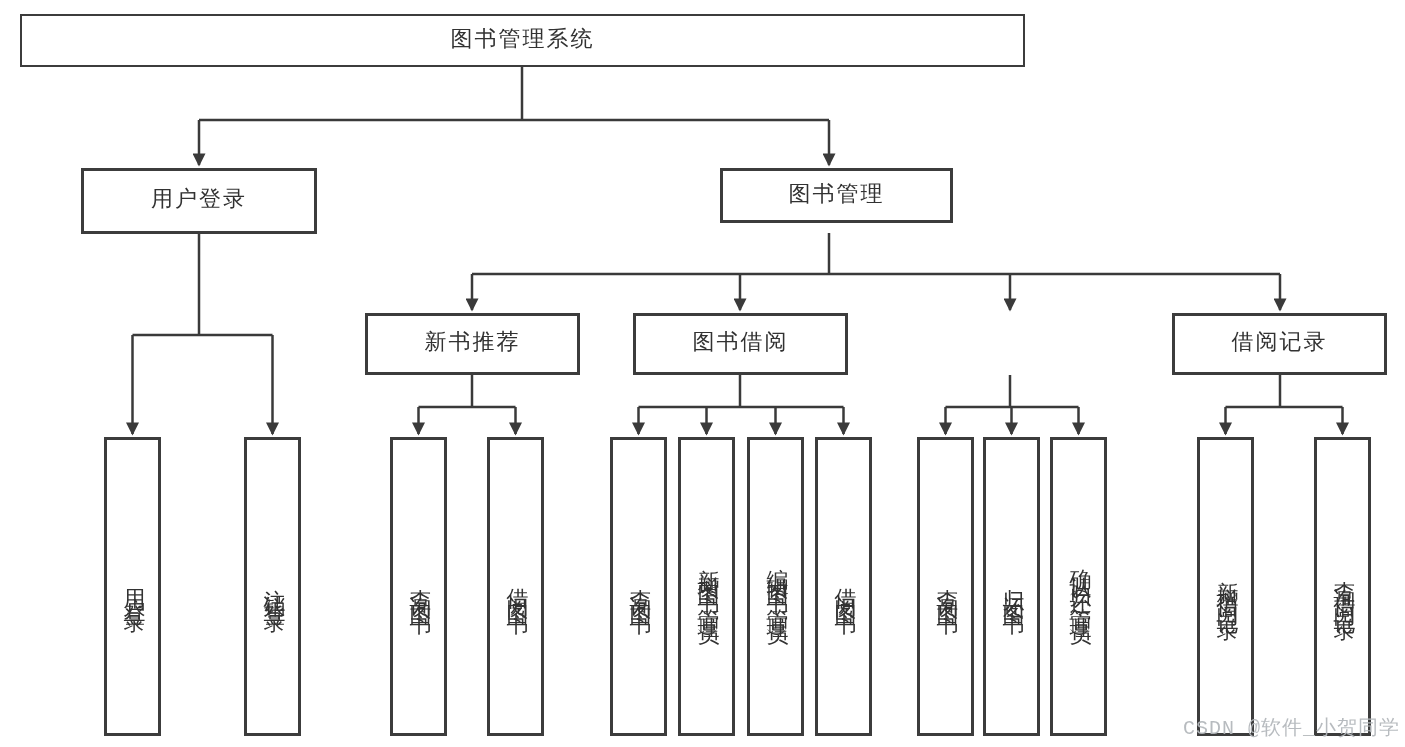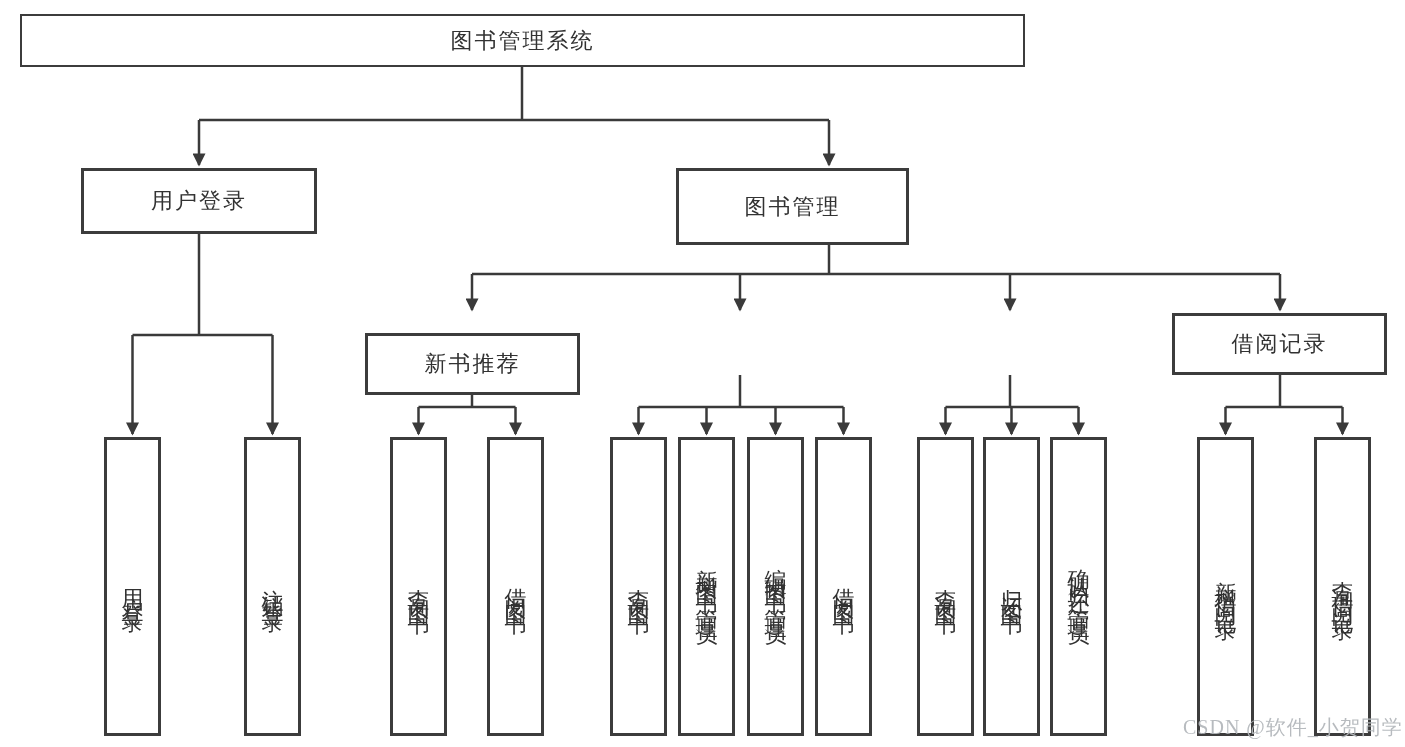--- a/index.html
+++ b/index.html
@@ -1,18 +1,18 @@
 <!DOCTYPE html>
 <html><head>
 <meta charset="utf-8">
 <style>
   html,body{margin:0;padding:0;background:#ffffff;}
   .stage{
     position:relative;width:1405px;height:747px;background:#ffffff;
-    font-family:Liberation Serif, serif;color:#323232;overflow:hidden;border-radius:30px;
+    font-family:Liberation Mono, monospace;color:#323232;overflow:hidden;border-radius:30px;
   }
   .connectors{position:absolute;left:0;top:0;z-index:1;}
   .connectors path{stroke:#3a3a3a;stroke-width:2.5;fill:none;}
   .box{
     position:absolute;background:#ffffff;border:3px solid #3c3c3c;
     box-sizing:border-box;display:flex;align-items:center;justify-content:center;
     z-index:2;
   }
   .box.root{border-width:2.5px;}
   .hlabel{font-size:22px;letter-spacing:2px;line-height:1;white-space:nowrap;}
@@ -78,26 +78,29 @@
     <path d="M1342.5,407 L1342.5,434" marker-end="url(#arrow)"></path>
   </svg>
 
   <div class="box root" style="left:20px;top:14px;width:1005px;height:53px;">
     <span class="hlabel">图书管理系统</span>
   </div>
 
   <div class="box" style="left:81px;top:168px;width:236px;height:66px;">
     <span class="hlabel">用户登录</span>
   </div>
-  <div class="box" style="left:676px;top:168px;width:233px;height:77px;">
+  <div class="box" style="left:720px;top:168px;width:233px;height:55px;">
     <span class="hlabel">图书管理</span>
   </div>
 
-  <div class="box" style="left:365px;top:313px;width:215px;height:62px;margin-top:20px;">
+  <div class="box" style="left:365px;top:313px;width:215px;height:62px;">
     <span class="hlabel">新书推荐</span>
+  </div>
+  <div class="box" style="left:633px;top:313px;width:215px;height:62px;">
+    <span class="hlabel">图书借阅</span>
   </div>
   <div class="box" style="left:1172px;top:313px;width:215px;height:62px;">
     <span class="hlabel">借阅记录</span>
   </div>
 
   <div class="box" style="left:104px;top:437px;width:57px;height:299px;">
     <span class="vlabel">用户登录</span>
   </div>
   <div class="box" style="left:244px;top:437px;width:57px;height:299px;">
     <span class="vlabel">注销登录</span>

